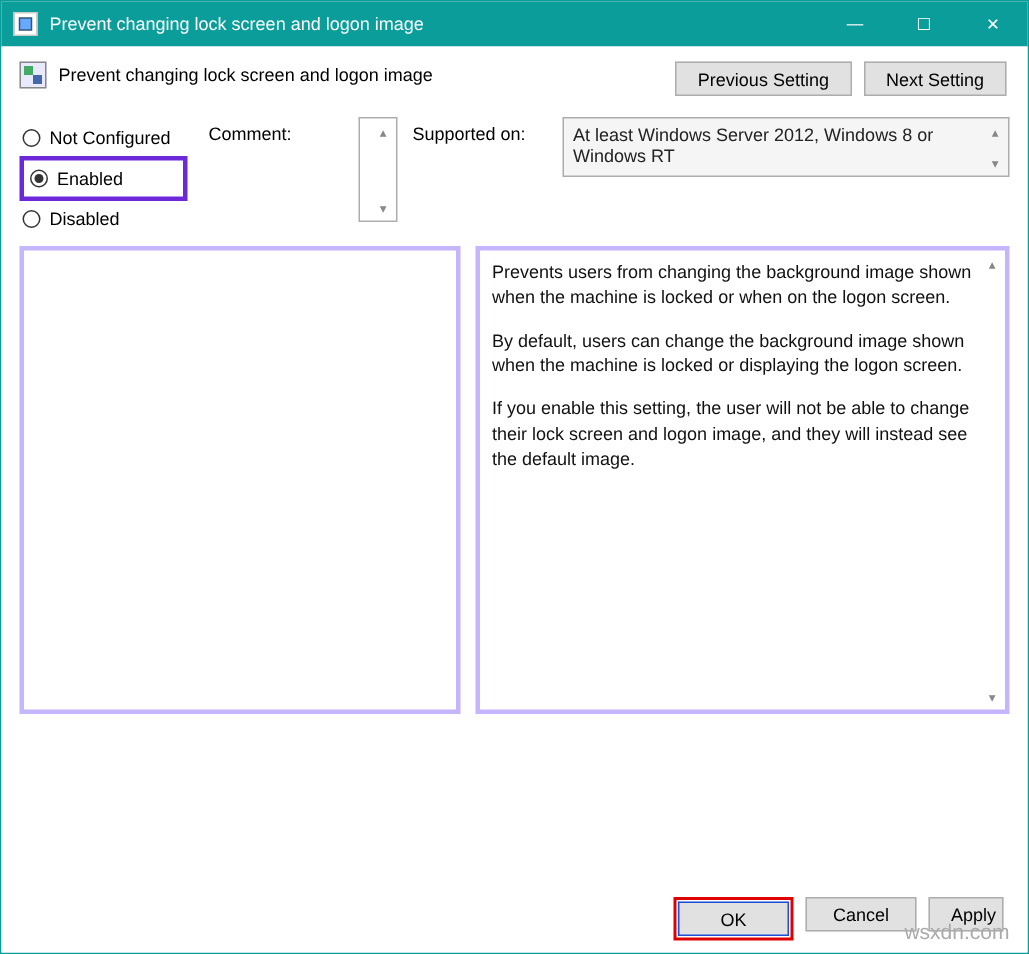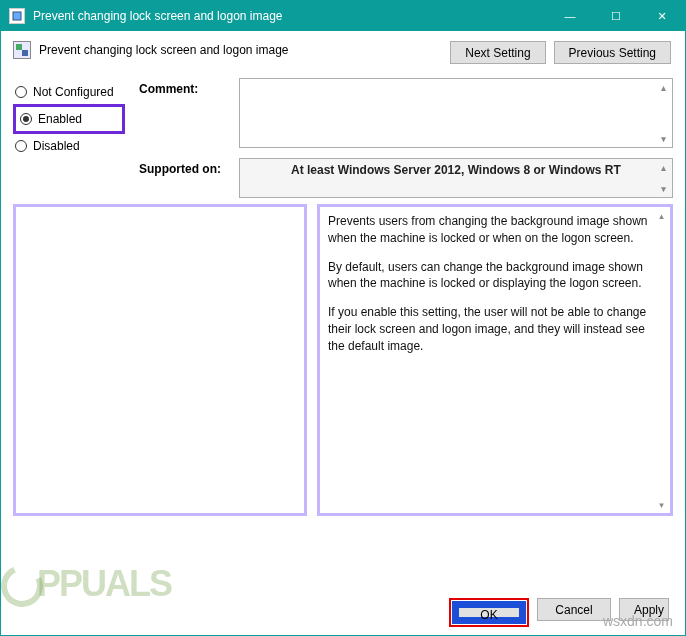--- a/index.html
+++ b/index.html
@@ -27,40 +27,40 @@
     .policy-icon::before{content:""; position:absolute; left:2px; top:2px; width:6px; height:6px; background:#4a6; }
     .policy-icon::after{content:""; position:absolute; right:2px; bottom:2px; width:6px; height:6px; background:#46a; }
     .nav-buttons { display:flex; gap:8px; margin-left:auto; padding-right:2px;}
     .btn { border:1px solid #adadad; background:#e1e1e1; height:23px; padding:0 14px; font-size:12px; font-family:inherit; cursor:default;}
     .state-row { display:flex; align-items:flex-start; margin-top:8px; gap:14px;}
     .state-col { width:112px; padding-top:2px;}
     .radio-item { display:flex; align-items:center; height:24px; gap:6px; padding-left:2px;}
     .radio { width:12px; height:12px; border:1px solid #333; border-radius:50%; display:flex; align-items:center; justify-content:center;}
     .radio.checked::after { content:""; width:6px; height:6px; background:#333; border-radius:50%;}
     .highlight-red { border:3px solid #6d28d9; padding:2px 4px 2px 2px;}
-    .field-col { flex:1; display:flex; flex-direction:column; gap:10px;font-weight:bold;}
+    .field-col { flex:1; display:flex; gap:10px;}
     .field-row { display:flex; gap:10px; align-items:flex-start;}
     .field-label { width:90px; padding-top:4px;}
     .textbox { flex:1; border:1px solid #adadad; background:#fff; position:relative;}
-    .textbox .inner { padding:4px 18px 4px 6px; min-height:20px; font-size:12px; color:#222;margin-left:45px;}
+    .textbox .inner { padding:4px 18px 4px 6px; min-height:20px; font-size:12px; color:#222;}
     .scroll-arrows-right { position:absolute; right:0; top:0; bottom:0; width:17px; display:flex; flex-direction:column; justify-content:space-between;}
     .scroll-arrow { height:17px; display:flex; align-items:center; justify-content:center; color:#888; font-size:9px;}
     .comment-box { height:70px; }
     .supported-box { height:40px; background:#f5f5f5;}
     .split-labels { display:flex; margin-top:12px; gap:20px;}
     .split-labels .opt-label { width:294px;}
     .split-panes { display:flex; gap:10px; margin-top:6px; flex:1;}
     .pane { border:3px solid #c4b5fd; background:#fff; position:relative; }
     .options-pane { width:294px; height:312px;}
     .help-pane { flex:1; height:312px;}
     .help-inner { padding:6px 20px 6px 8px; font-size:12px; line-height:1.4; color:#111;}
     .help-inner p { margin-bottom:12px;}
     .footer { display:flex; justify-content:flex-end; gap:8px; padding:10px 4px 0 0;}
     .ok-highlight { border:2px solid #e00000; display:inline-flex; padding:1px;}
-    .ok-highlight .btn { border:7px solid #1d4ed8;}
+    .ok-highlight .btn { border:1px solid #1d4ed8;}
     .watermark { position:absolute; bottom:6px; right:12px; font-size:14px; color:#aaa;}
     .logo-watermark { position:absolute; left:0; bottom:28px; font-size:36px; font-weight:700; color:rgba(120,160,80,0.35); letter-spacing:-2px; font-family:Arial, sans-serif; pointer-events:none;}
     .logo-watermark .bowl{ display:inline-block; width:42px; height:42px; border:6px solid rgba(120,160,80,0.35); border-top-color:transparent; border-radius:50%; vertical-align:middle; transform:rotate(20deg); margin-right:-6px;}
   </style>
 </head>
 <body>
 
 <div class="window">
   <div class="titlebar">
     <span class="icon-box">
@@ -77,22 +77,22 @@
   </div>
 
   <div class="content">
 
     <div class="header-row">
       <div class="header-left">
         <span class="policy-icon"></span>
         <span>Prevent changing lock screen and logon image</span>
       </div>
       <div class="nav-buttons">
+        <button class="btn">Previous Setting</button>
         <button class="btn">Next Setting</button>
-        <button class="btn">Previous Setting</button>
       </div>
     </div>
 
     <div class="state-row">
       <div class="state-col">
         <div class="radio-item">
           <span class="radio"></span>
           <span>Not Configured</span>
         </div>
         <div class="highlight-red">
@@ -148,18 +148,15 @@
     </div>
 
     <div class="footer">
       <span class="ok-highlight">
         <button class="btn" style="width:74px">OK</button>
       </span>
       <button class="btn" style="width:74px">Cancel</button>
       <button class="btn" style="width:50px">Apply</button>
     </div>
 
-    <div class="logo-watermark">
-      <span class="bowl"></span><span>PPUALS</span>
-    </div>
     <div class="watermark">wsxdn.com</div>
   </div>
 </div>
 
 </body></html>

